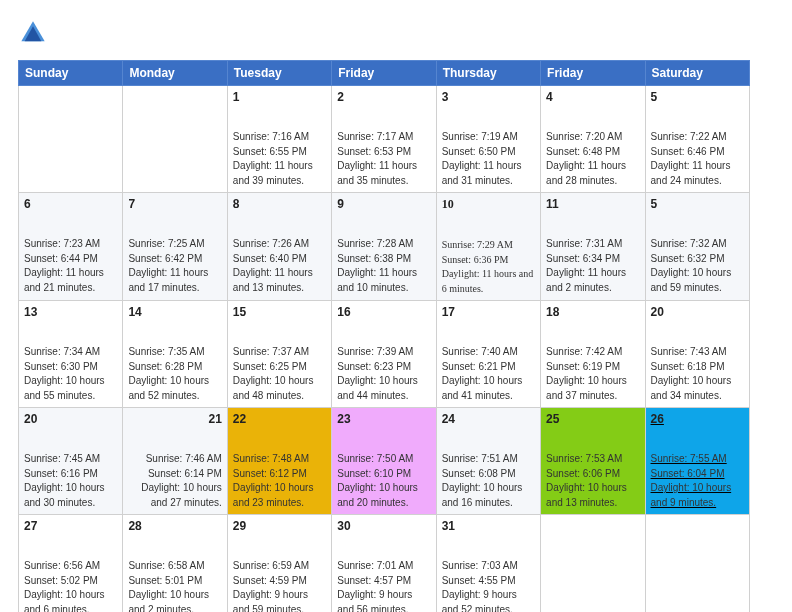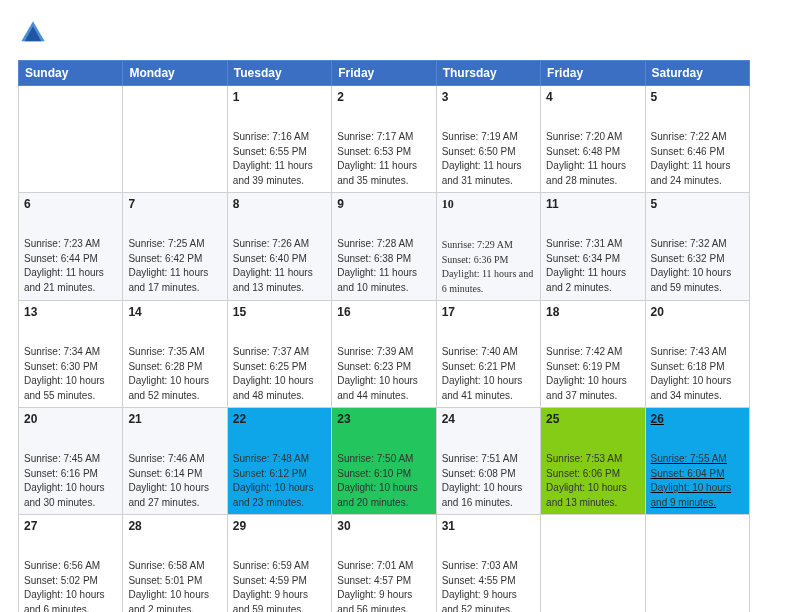--- a/index.html
+++ b/index.html
@@ -218,29 +218,29 @@
           <td>
             <span class="cell-day">20</span>
             <div class="cell-info">Sunrise: 7:43 AM<br>Sunset: 6:18 PM<br>Daylight: 10 hours and 34 minutes.</div>
           </td>
         </tr>
         <tr>
           <td style="background: rgb(245, 247, 250);">
             <span class="cell-day">20</span>
             <div class="cell-info">Sunrise: 7:45 AM<br>Sunset: 6:16 PM<br>Daylight: 10 hours and 30 minutes.</div>
           </td>
-          <td style="background: rgb(245, 247, 250);">
+          <td style="background: rgb(245, 247, 250); text-align: right;">
             <span class="cell-day">21</span>
             <div class="cell-info">Sunrise: 7:46 AM<br>Sunset: 6:14 PM<br>Daylight: 10 hours and 27 minutes.</div>
           </td>
-          <td style="background: #0ea5e9;">
+          <td style="background: #eab308;">
             <span class="cell-day">22</span>
             <div class="cell-info">Sunrise: 7:48 AM<br>Sunset: 6:12 PM<br>Daylight: 10 hours and 23 minutes.</div>
           </td>
-          <td style="background: #22c55e;">
+          <td style="background: #f0abfc;">
             <span class="cell-day">23</span>
             <div class="cell-info">Sunrise: 7:50 AM<br>Sunset: 6:10 PM<br>Daylight: 10 hours and 20 minutes.</div>
           </td>
           <td style="background: rgb(245, 247, 250);">
             <span class="cell-day">24</span>
             <div class="cell-info">Sunrise: 7:51 AM<br>Sunset: 6:08 PM<br>Daylight: 10 hours and 16 minutes.</div>
           </td>
           <td style="background: #84cc16;">
             <span class="cell-day">25</span>
             <div class="cell-info">Sunrise: 7:53 AM<br>Sunset: 6:06 PM<br>Daylight: 10 hours and 13 minutes.</div>

